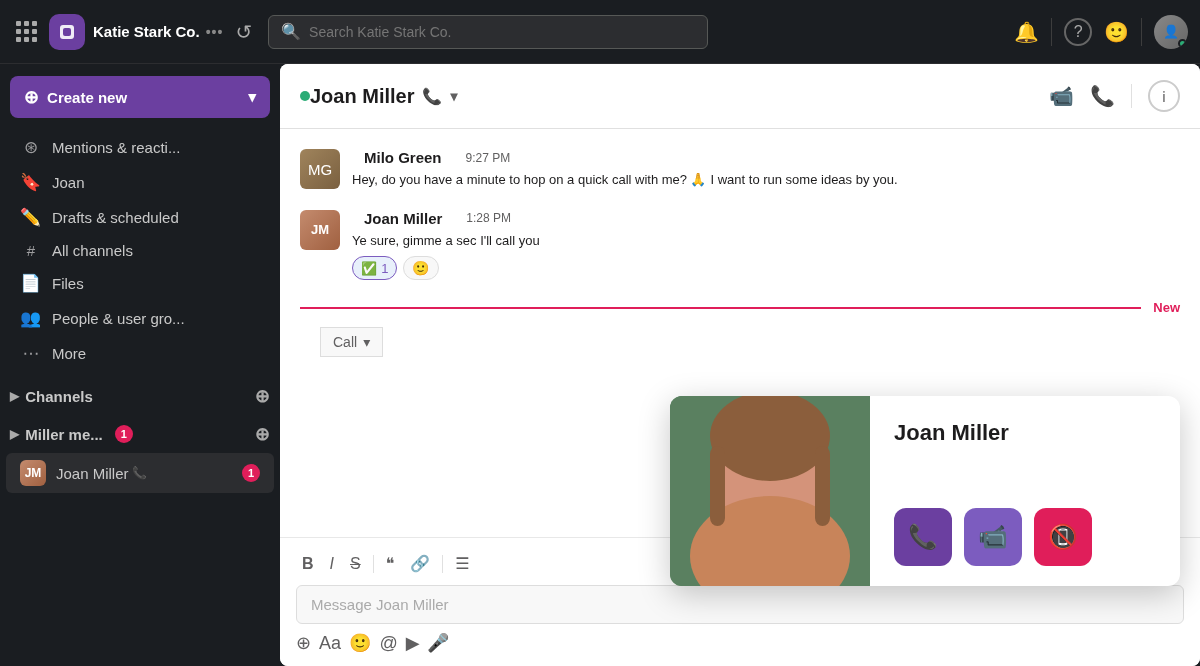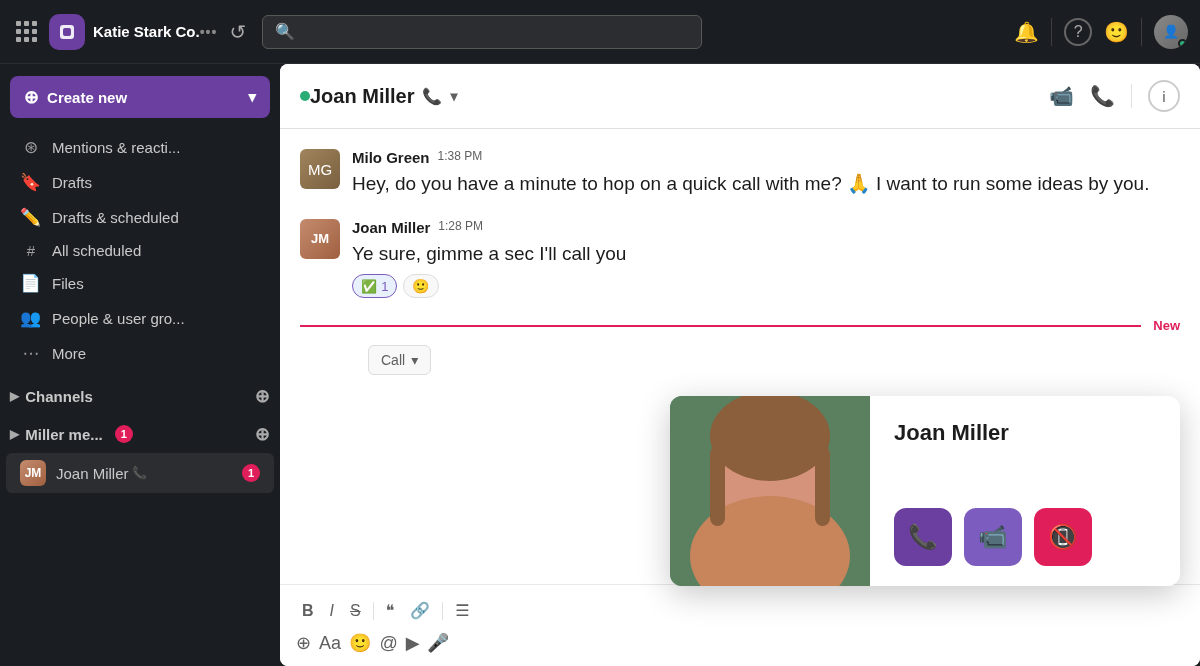--- a/index.html
+++ b/index.html
@@ -6,21 +6,21 @@
     body { font-family: -apple-system, BlinkMacSystemFont, 'Segoe UI', sans-serif; background: #1a1d21; color: #d1d2d3; width: 1200px; height: 666px; overflow: hidden; }
 
     
     .topbar {
       display: flex; align-items: center; background: #1a1d21; height: 64px;
       padding: 0 12px; gap: 8px; border-bottom: 1px solid #2c2d30;
     }
     .topbar-grid { display: grid; grid-template-columns: repeat(3,1fr); gap:3px; cursor:pointer; padding:4px; }
     .topbar-grid span { width:5px; height:5px; background:#aaa; border-radius:1px; display:block; }
     .topbar-logo { width:36px; height:36px; background:#6B3FA0; border-radius:10px; display:flex; align-items:center; justify-content:center; font-size:18px; color:white; font-weight:bold; }
-    .topbar-workspace { display:flex; align-items:center; color:white; font-weight:600; font-size:15px; margin-right:4px; }
+    .topbar-workspace { display:flex; align-items:center; gap:6px; color:white; font-weight:600; font-size:15px; margin-right:4px; }
     .topbar-history { color:#aaa; font-size:20px; cursor:pointer; margin-right:8px; }
     .topbar-search {
       flex:1; max-width:440px; background:#2c2d30; border:1px solid #565856;
       border-radius:6px; display:flex; align-items:center; padding:0 12px; height:34px; gap:8px;
     }
     .topbar-search input { background:none; border:none; outline:none; color:#aaa; font-size:14px; width:100%; }
     .topbar-right { display:flex; align-items:center; gap:12px; margin-left:auto; }
     .topbar-icon { color:#aaa; font-size:20px; cursor:pointer; display:flex; align-items:center; justify-content:center; }
     .topbar-avatar { width:34px; height:34px; border-radius:50%; background:#888; overflow:hidden; position:relative; }
     .topbar-avatar-img { width:100%; height:100%; object-fit:cover; background: linear-gradient(135deg, #8a8a8a, #555); }
@@ -76,37 +76,37 @@
     .header-divider { width:1px; height:24px; background:#e0e0e0; }
     .header-info-btn { width:32px; height:32px; border:2px solid #ccc; border-radius:50%; display:flex; align-items:center; justify-content:center; color:#616061; font-size:15px; cursor:pointer; }
 
     
     .messages { flex:1; overflow-y:auto; padding:20px 20px 0; background:#fff; }
     .message { display:flex; gap:12px; margin-bottom:20px; }
     .msg-avatar { width:40px; height:40px; border-radius:6px; background:#888; flex-shrink:0; overflow:hidden; }
     .msg-avatar-milo { background: linear-gradient(135deg, #a0845c, #7a6040); }
     .msg-avatar-joan { background: linear-gradient(135deg, #c48b6e, #a06040); }
     .msg-content { flex:1; }
-    .msg-header { display:flex; align-items:flex-start; gap:8px; margin-bottom:4px; }
+    .msg-header { display:flex; align-items:center; gap:24px; margin-bottom:4px;margin-left:12px; }
     .msg-name { font-weight:700; color:#1d1c1d; font-size:15px; }
     .msg-time { color:#616061; font-size:12px; }
-    .msg-text { color:#1d1c1d; font-size:19px; line-height:1.5; }
+    .msg-text { color:#1d1c1d; font-size:13px; line-height:1.5; }
     .msg-reactions { display:flex; gap:6px; margin-top:6px; }
     .reaction { display:flex; align-items:center; gap:4px; background:#f8f8f8; border:1px solid #ddd; border-radius:20px; padding:3px 8px; font-size:13px; cursor:pointer; }
     .reaction.active { background:#e8f0fb; border-color:#7c5cbf; color:#7c5cbf; }
     .add-reaction { background:#f8f8f8; border:1px solid #ddd; border-radius:20px; padding:3px 8px; font-size:14px; cursor:pointer; color:#616061; }
 
     
     .new-divider { display:flex; align-items:center; gap:12px; margin:0 0 12px; }
     .new-line { flex:1; height:2px; background:#e01e5a; }
     .new-label { color:#e01e5a; font-size:13px; font-weight:600;text-align:center; }
 
     
     .call-area { padding:0 20px 12px; }
-    .call-badge { display:inline-flex; align-items:center; gap:6px; background:#f8f8f8; border:1px solid #ddd; border-radius:6px; padding:6px 12px; font-size:14px; color:#616061; cursor:pointer;margin-left:48px; }
+    .call-badge { display:inline-flex; align-items:center; gap:6px; background:#f8f8f8; border:1px solid #ddd; border-radius:0; padding:6px 12px; font-size:14px; color:#616061; cursor:pointer; }
 
     
     .msg-input-area { border-top:1px solid #e8e8e8; padding:12px 16px; background:#fff; }
     .msg-toolbar { display:flex; align-items:center; gap:4px; margin-bottom:8px; }
     .toolbar-btn { background:none; border:none; color:#616061; font-size:16px; cursor:pointer; padding:4px 6px; border-radius:4px; }
     .toolbar-sep { width:1px; height:18px; background:#e0e0e0; margin:0 2px; }
     .msg-input-box { background:#f8f8f8; border:1px solid #ddd; border-radius:6px; padding:10px 14px; font-size:15px; color:#888; cursor:text; }
     .msg-actions { display:flex; align-items:center; gap:8px; margin-top:8px; }
     .msg-action-btn { background:none; border:none; color:#616061; font-size:18px; cursor:pointer; }
 
@@ -152,20 +152,21 @@
       <rect x="6" y="6" width="8" height="8" rx="2" fill="#6B3FA0"></rect>
     </svg>
   </div>
   <div class="topbar-workspace">
     <span>Katie Stark Co.</span>
     <span style="color:#888;font-size:14px;letter-spacing:1px;">•••</span>
   </div>
   <div class="topbar-history">↺</div>
   <div class="topbar-search">
     <span style="color:#888;">🔍</span>
+    <input type="text" placeholder="Search Katie Stark Co." style="">
   </div>
   <div class="topbar-right">
     <div class="topbar-icon">🔔</div>
     <div class="topbar-divider"></div>
     <div class="topbar-icon" style="font-size:16px;border:2px solid #666;border-radius:50%;width:28px;height:28px;display:flex;align-items:center;justify-content:center;">?</div>
     <div class="topbar-icon">🙂</div>
     <div class="topbar-divider"></div>
     <div class="topbar-avatar">
       <div class="topbar-avatar-img" style="background:linear-gradient(135deg,#888,#666);display:flex;align-items:center;justify-content:center;color:white;font-size:13px;">👤</div>
       <div class="avatar-online"></div>
@@ -183,29 +184,29 @@
       </div>
       <span>▾</span>
     </div>
 
     <div class="sidebar-nav-item">
       <span class="sidebar-nav-icon">⊛</span>
       <span>Mentions &amp; reacti...</span>
     </div>
     <div class="sidebar-nav-item">
       <span class="sidebar-nav-icon">🔖</span>
-      <span>Drafts</span>
+      <span>Joan</span>
     </div>
     <div class="sidebar-nav-item">
       <span class="sidebar-nav-icon">✏️</span>
       <span>Drafts &amp; scheduled</span>
     </div>
     <div class="sidebar-nav-item">
       <span class="sidebar-nav-icon" style="font-size:15px;">#</span>
-      <span>All scheduled</span>
+      <span>All channels</span>
     </div>
     <div class="sidebar-nav-item">
       <span class="sidebar-nav-icon">📄</span>
       <span>Files</span>
     </div>
     <div class="sidebar-nav-item">
       <span class="sidebar-nav-icon">👥</span>
       <span>People &amp; user gro...</span>
     </div>
     <div class="sidebar-nav-item">
@@ -258,21 +259,21 @@
         </div>
       </div>
 
       <div class="messages">
 
         <div class="message">
           <div class="msg-avatar msg-avatar-milo" style="display:flex;align-items:center;justify-content:center;color:white;font-size:15px;font-weight:400;">MG</div>
           <div class="msg-content">
             <div class="msg-header">
               <span class="msg-name">Milo Green</span>
-              <span class="msg-time">1:38 PM</span>
+              <span class="msg-time">9:27 PM</span>
             </div>
             <div class="msg-text">Hey, do you have a minute to hop on a quick call with me? 🙏 I want to run some ideas by you.</div>
           </div>
         </div>
 
         <div class="message">
           <div class="msg-avatar msg-avatar-joan" style="display:flex;align-items:center;justify-content:center;color:white;font-size:13px;font-weight:700;">JM</div>
           <div class="msg-content">
             <div class="msg-header">
               <span class="msg-name">Joan Miller</span>
@@ -303,20 +304,23 @@
         <div class="msg-toolbar">
           <button class="toolbar-btn" style="font-weight:700;">B</button>
           <button class="toolbar-btn" style="font-style:italic;">I</button>
           <button class="toolbar-btn" style="text-decoration:line-through;">S</button>
           <div class="toolbar-sep"></div>
           <button class="toolbar-btn">❝</button>
           <button class="toolbar-btn">🔗</button>
           <div class="toolbar-sep"></div>
           <button class="toolbar-btn">☰</button>
         </div>
+        <div class="msg-input-box">
+          <span style="color:#aaa;">Message Joan Miller</span>
+        </div>
         <div class="msg-actions">
           <button class="msg-action-btn">⊕</button>
           <button class="msg-action-btn">Aa</button>
           <button class="msg-action-btn">🙂</button>
           <button class="msg-action-btn">@</button>
           <button class="msg-action-btn">▶</button>
           <button class="msg-action-btn">🎤</button>
         </div>
       </div>
     </div>

